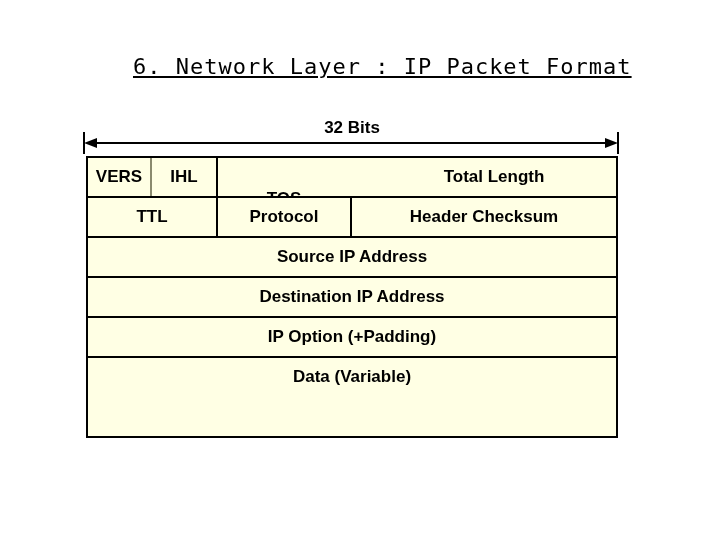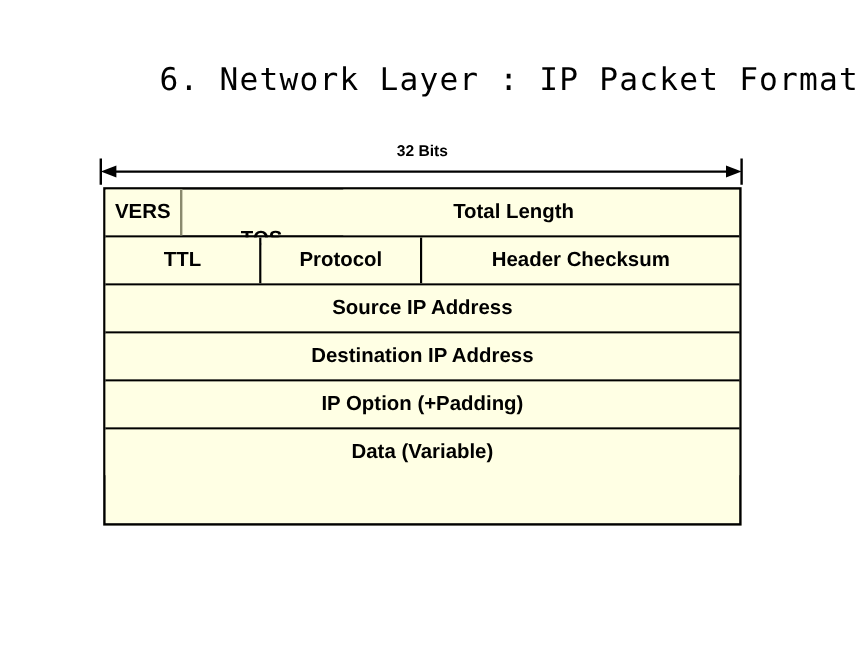--- a/index.html
+++ b/index.html
@@ -14,33 +14,34 @@
     background: var(--background, #ffffff);
     overflow: hidden;
     font-family: "Liberation Sans", sans-serif;
     color: var(--text, #000000);
   }
   .title {
     position: absolute;
     left: 133px;
     top: 52px;
     font-family: "DejaVu Sans Mono", monospace;
-    font-size: 26px;
+    font-size: 22px;
     line-height: 30px;
     letter-spacing: 1px;
     white-space: nowrap;
     color: var(--text, #000000);
+    text-decoration: underline;
   }
   .bits-label {
     position: absolute;
     left: 86px;
     top: 118px;
     width: 532px;
     text-align: center;
-    font-size: 13px;
+    font-size: 17px;
     font-weight: bold;
   }
   .arrow-wrap {
     position: absolute;
     left: 78px;
     top: 130px;
     width: 546px;
     height: 26px;
   }
   .packet {
@@ -109,20 +110,21 @@
       <line x1="14" y1="13" x2="532" y2="13" stroke="#000000" stroke-width="2"></line>
       <polygon points="6,13 19,8 19,18" fill="#000000"></polygon>
       <polygon points="540,13 527,8 527,18" fill="#000000"></polygon>
     </svg>
   </div>
 
   <div class="packet">
 
     <div class="prow">
       <div class="pcell gray-divider w-vers">VERS</div>
+      <div class="pcell w-ihl">IHL</div>
       <div class="pcell w-tos">TOS</div>
       <div class="pcell end w-totlen">Total Length</div>
     </div>
 
 
     <div class="prow">
       <div class="pcell w-ttl">TTL</div>
       <div class="pcell w-proto">Protocol</div>
       <div class="pcell end w-hcsum">Header Checksum</div>
     </div>

